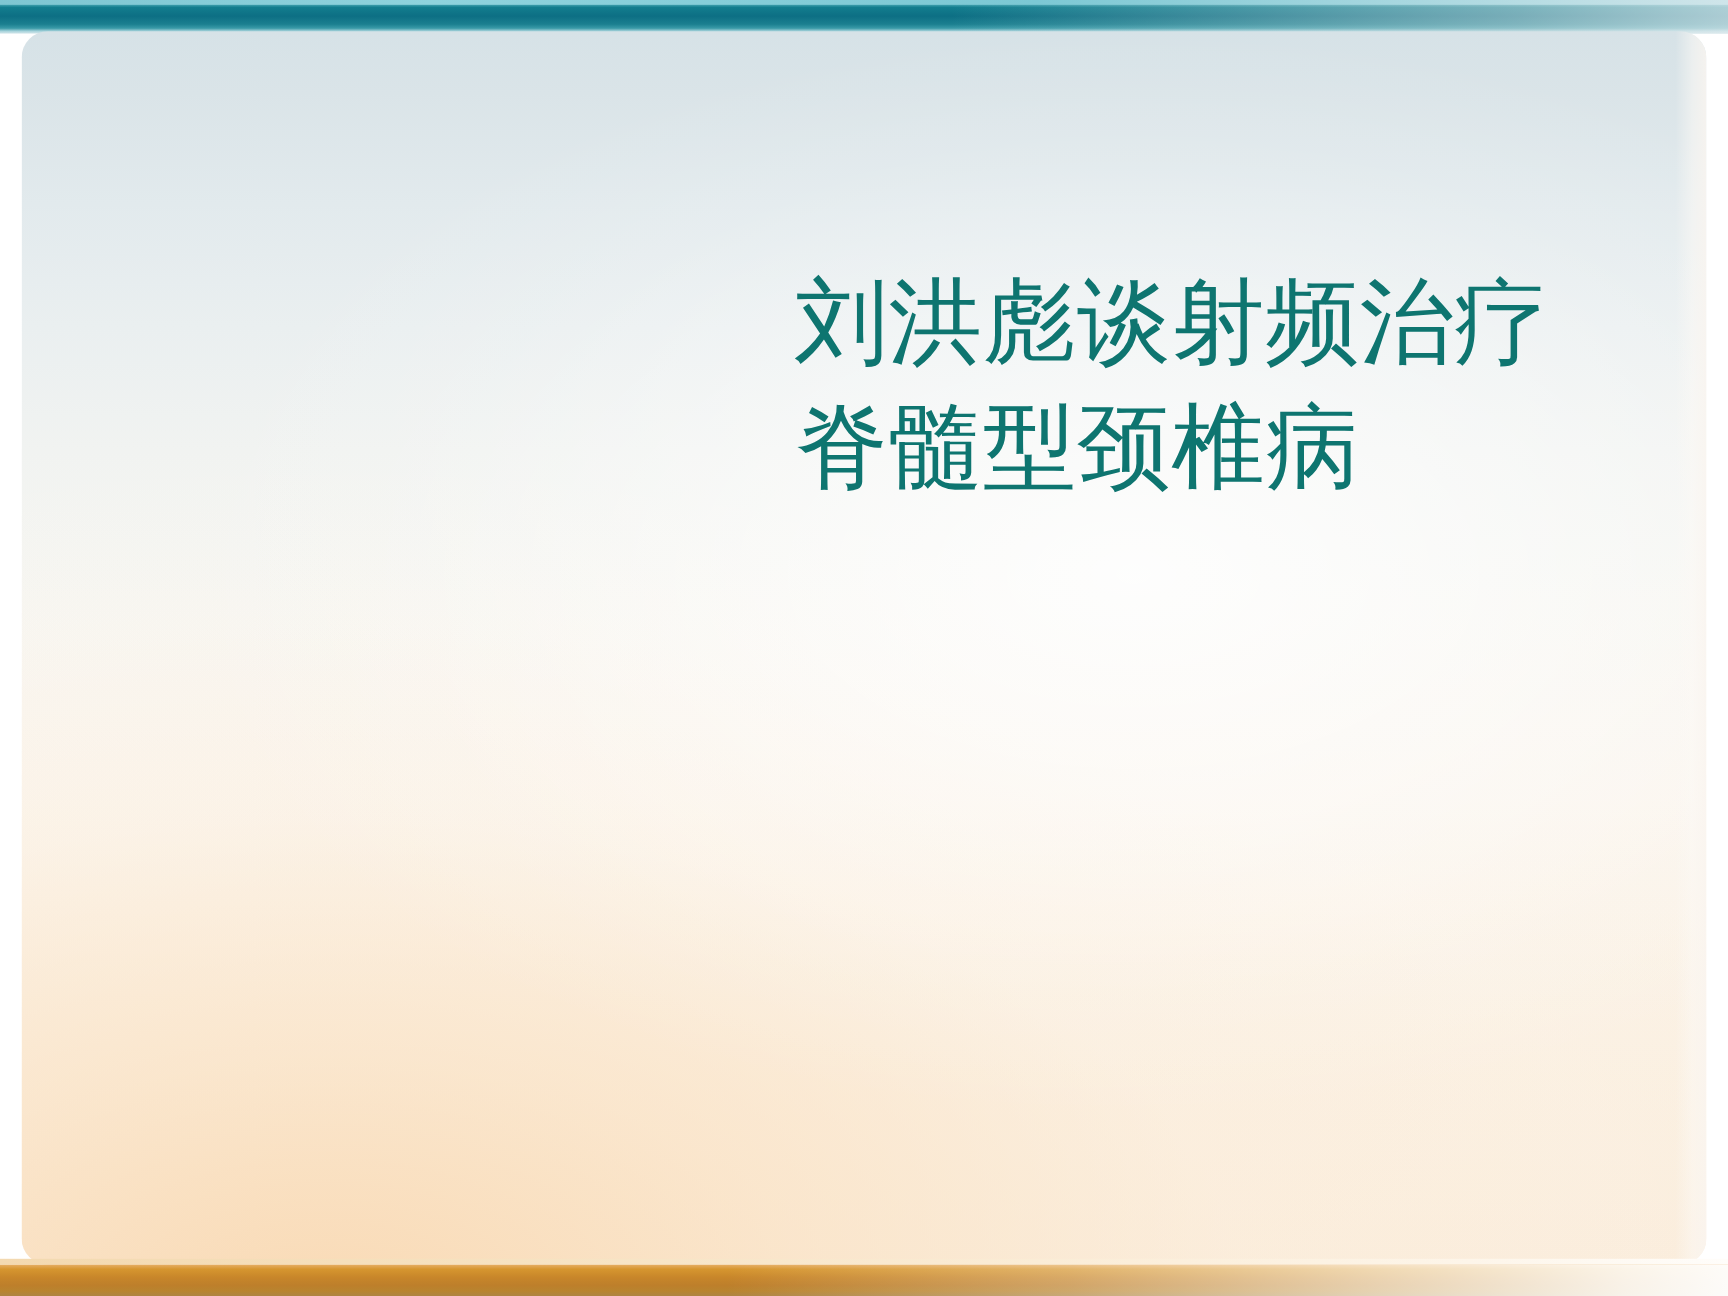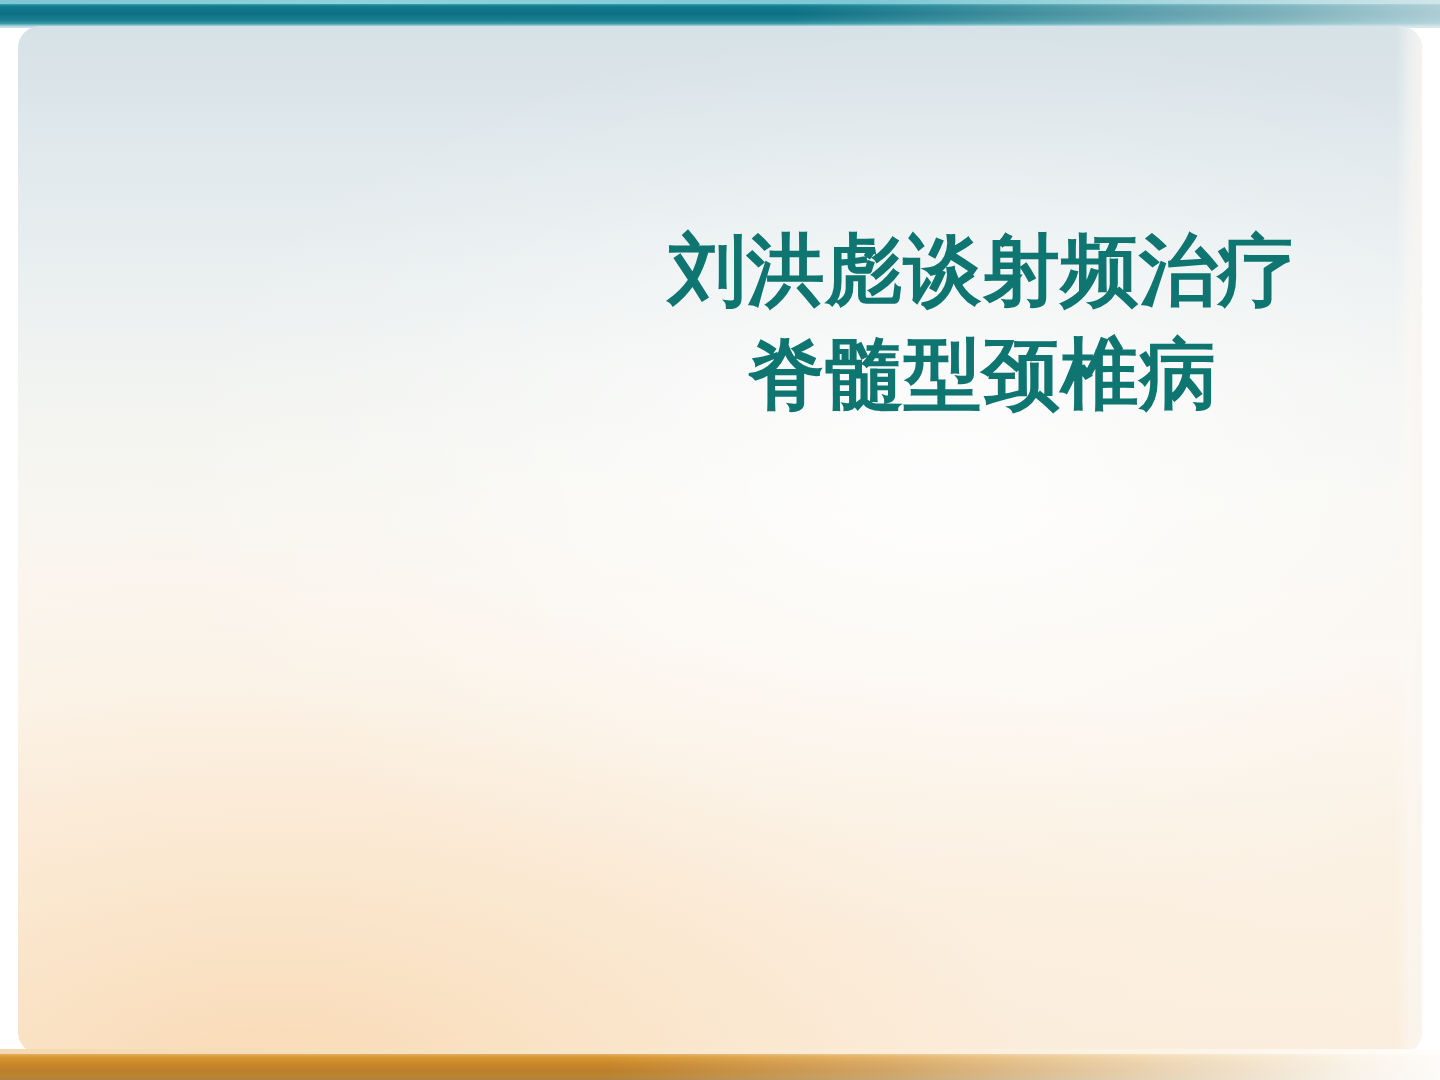--- a/index.html
+++ b/index.html
@@ -159,26 +159,26 @@
   
   .title-block {
     position: absolute;
     left: 662px;
     top: 218px;
     width: 640px;
   }
   .slide-title {
     margin: 0;
     font-family: "DejaVu Serif", "Liberation Serif", serif;
-    font-weight: 700;
+    font-weight: 400;
     font-size: 78px;
     line-height: 1.33;
     letter-spacing: 0.5px;
     color: #0e7570;
-    text-align: center;
+    text-align: left;
     white-space: pre-wrap;
     word-break: break-all;
   }
 </style>
 </head>
 <body>
 
 <div id="slide">
 
   <div class="top-band">

